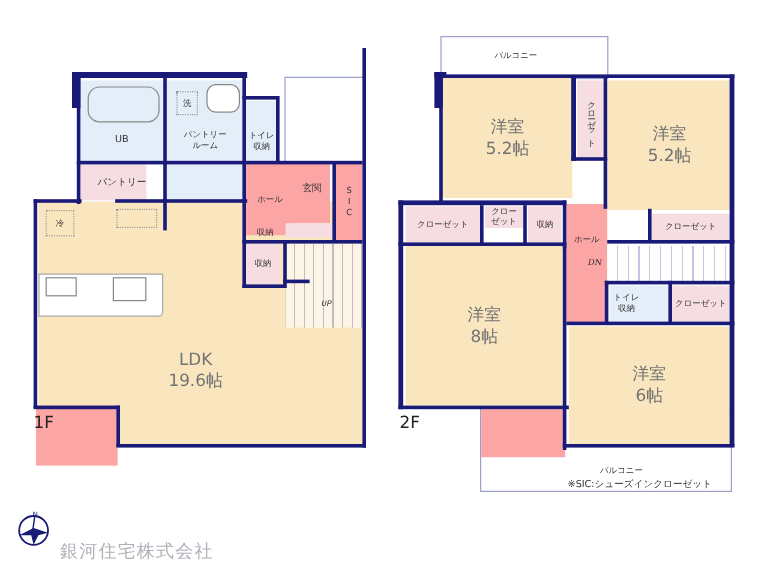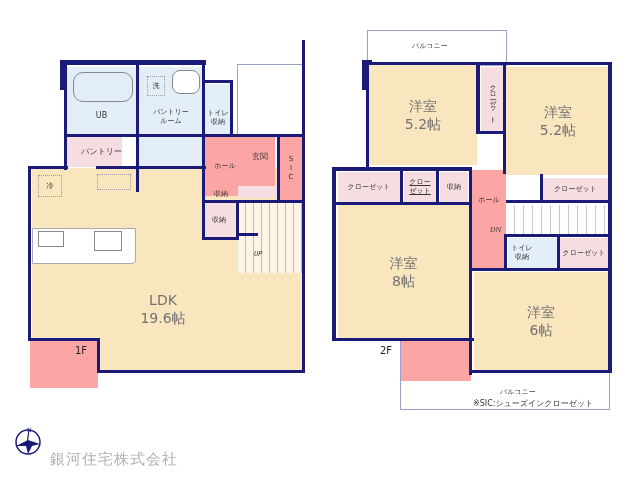--- a/index.html
+++ b/index.html
@@ -8,21 +8,21 @@
   .room{position:absolute;box-sizing:border-box;display:flex;align-items:center;justify-content:center;flex-direction:column;text-align:center;}
   .yellow{background:#f9e6bf;}
   .pink{background:#f6dde1;}
   .blue{background:#e4eef8;}
   .white{background:#fca5a5;}
   .wall{position:absolute;background:#1a1a78;}
   .thinline{position:absolute;border:1px solid #9aa0c8;box-sizing:border-box;}
   .lbl-big{font-size:14px;color:#737373;line-height:18px;}
   .lbl-sm{font-size:8px;color:#333;line-height:10px;}
   .lbl-xs{font-size:7px;color:#333;line-height:9px;}
-  .floor-lbl{font-size:10px;color:#222;margin-left:47px;}
+  .floor-lbl{font-size:14px;color:#222;}
 </style>
 </head>
 <body>
 
 <div>
 
   <div class="room yellow" style="left:32px;top:168px;width:270px;height:202px;"></div>
   <div class="room yellow" style="left:98px;top:330px;width:204px;height:40px;"></div>
   <div class="room white" style="left:30px;top:338px;width:68px;height:50px;"></div>
 
@@ -59,21 +59,21 @@
   <div class="room white" style="left:280px;top:136px;width:22px;height:64px;">
     <span class="lbl-xs" style="white-space:pre;">S
 I
 C</span>
   </div>
   <div class="abs lbl-xs" style="left:214px;top:190px;">収納</div>
   <div class="room pink" style="left:205px;top:203px;width:28px;height:34px;">
     <span class="lbl-xs">収納</span>
   </div>
   <div class="abs" style="left:238px;top:203px;width:64px;height:70px;background:repeating-linear-gradient(90deg,#fff 0,#fff 7px,#9aa0c8 7px,#9aa0c8 8px);opacity:0.6;"></div>
-  <div class="abs lbl-xs" style="left:254px;top:250px;font-style:italic;font-family:Liberation Mono, monospace;">UP</div>
+  <div class="abs lbl-xs" style="left:268px;top:250px;font-style:italic;font-family:Liberation Mono, monospace;">UP</div>
 
   <div class="abs" style="left:32px;top:228px;width:102px;height:34px;background:#fff;border:1px solid #aaa;border-radius:0 0 4px 0;"></div>
   <div class="abs" style="left:38px;top:231px;width:24px;height:14px;border:1px solid #888;"></div>
   <div class="abs" style="left:94px;top:231px;width:26px;height:18px;border:1px solid #888;"></div>
 
   <div class="room" style="left:98px;top:289px;width:130px;height:40px;">
     <span class="lbl-big">LDK</span>
     <span class="lbl-big">19.6帖</span>
   </div>
 
@@ -124,33 +124,33 @@
     <span class="lbl-big">洋室</span>
     <span class="lbl-big">5.2帖</span>
   </div>
   <div class="room pink" style="left:543px;top:178px;width:65px;height:22px;">
     <span class="lbl-xs">クローゼット</span>
   </div>
 
   <div class="room pink" style="left:338px;top:172px;width:62px;height:30px;">
     <span class="lbl-xs">クローゼット</span>
   </div>
-  <div class="room pink" style="left:404px;top:172px;width:32px;height:30px;text-decoration:underline;">
+  <div class="room pink" style="left:404px;top:172px;width:32px;height:18px;">
     <span class="lbl-xs" style="white-space:pre;">クロー
 ゼット</span>
   </div>
   <div class="room pink" style="left:440px;top:172px;width:28px;height:30px;">
     <span class="lbl-xs">収納</span>
   </div>
 
   <div class="room white" style="left:472px;top:170px;width:34px;height:100px;">
     <span class="lbl-xs" style="margin-top:-40px;">ホール</span>
   </div>
   <div class="abs" style="left:506px;top:205px;width:100px;height:30px;background:repeating-linear-gradient(90deg,#fff 0,#fff 8px,#9aa0c8 8px,#9aa0c8 9px);opacity:0.6;"></div>
-  <div class="abs lbl-xs" style="left:490px;top:215px;font-style:italic;font-family:'DejaVu Serif',serif;margin-top:11px;">DN</div>
+  <div class="abs lbl-xs" style="left:490px;top:215px;font-style:italic;font-family:'DejaVu Serif',serif;">DN</div>
 
   <div class="room yellow" style="left:338px;top:205px;width:131px;height:133px;">
     <span class="lbl-big">洋室</span>
     <span class="lbl-big">8帖</span>
   </div>
 
   <div class="room blue" style="left:508px;top:238px;width:50px;height:30px;">
     <span class="lbl-xs" style="margin-left:-22px;">トイレ</span>
     <span class="lbl-xs" style="margin-left:-22px;">収納</span>
   </div>

